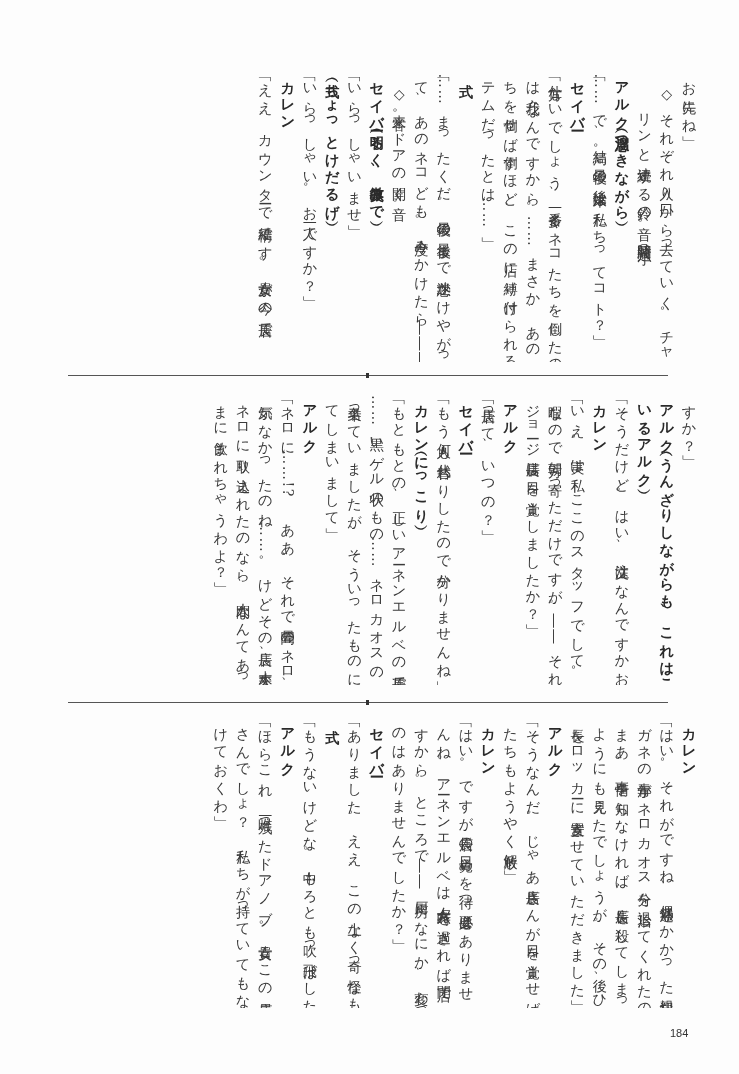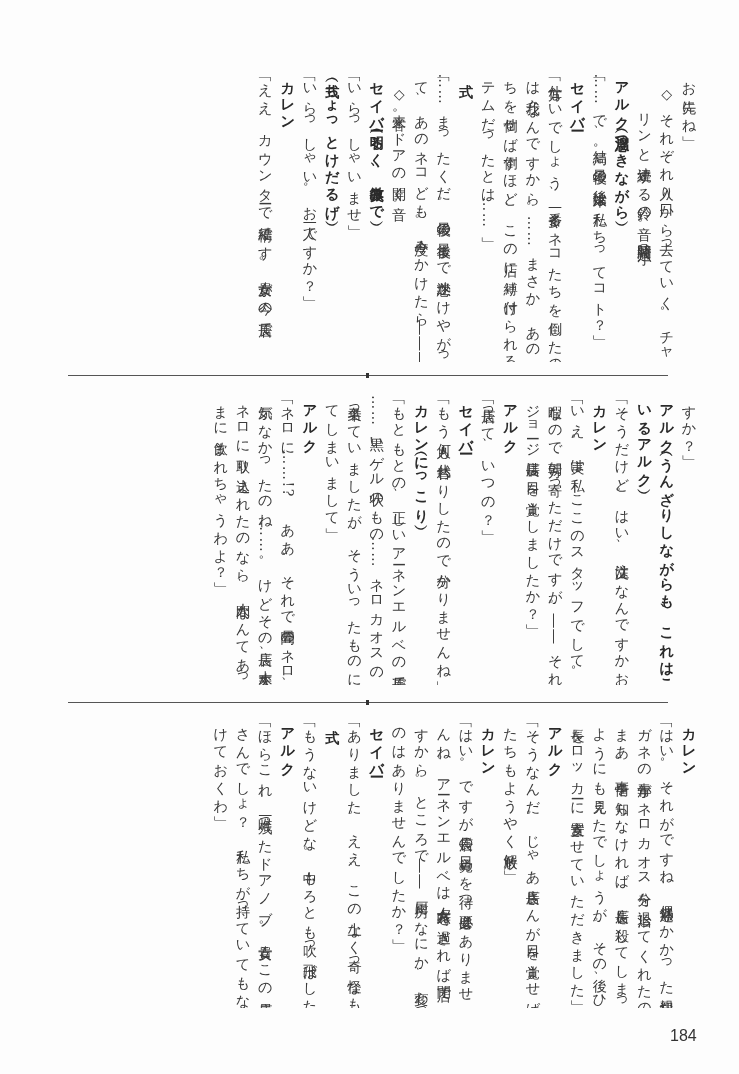--- a/index.html
+++ b/index.html
@@ -31,21 +31,21 @@
   .divider {
     position: absolute; left: 68px; width: 600px; height: 1px; background: #555;
   }
   .divider .dot {
     position: absolute; left: 298px; top: -2px; width: 3px; height: 5px; background: #333;
   }
   .div1 { top: 375px; }
   .div2 { top: 702px; }
   .page-number {
     position: absolute; left: 670px; top: 1027px;
-    font-family: "Liberation Sans", sans-serif; font-size: 16px; color: #333;
+    font-family: "Liberation Sans", sans-serif; font-size: 11px; color: #333;
   }
 </style>
 </head>
 <body>
 
 <div class="page">
   <div class="band band1">
       <span class="line">お先にね」</span>
       <span class="line indent1">◇それぞれ入り口から去っていく。チャリンチャ</span>
       <span class="line indent2">リンと連続する鈴の音。時間経過（小）。</span>

